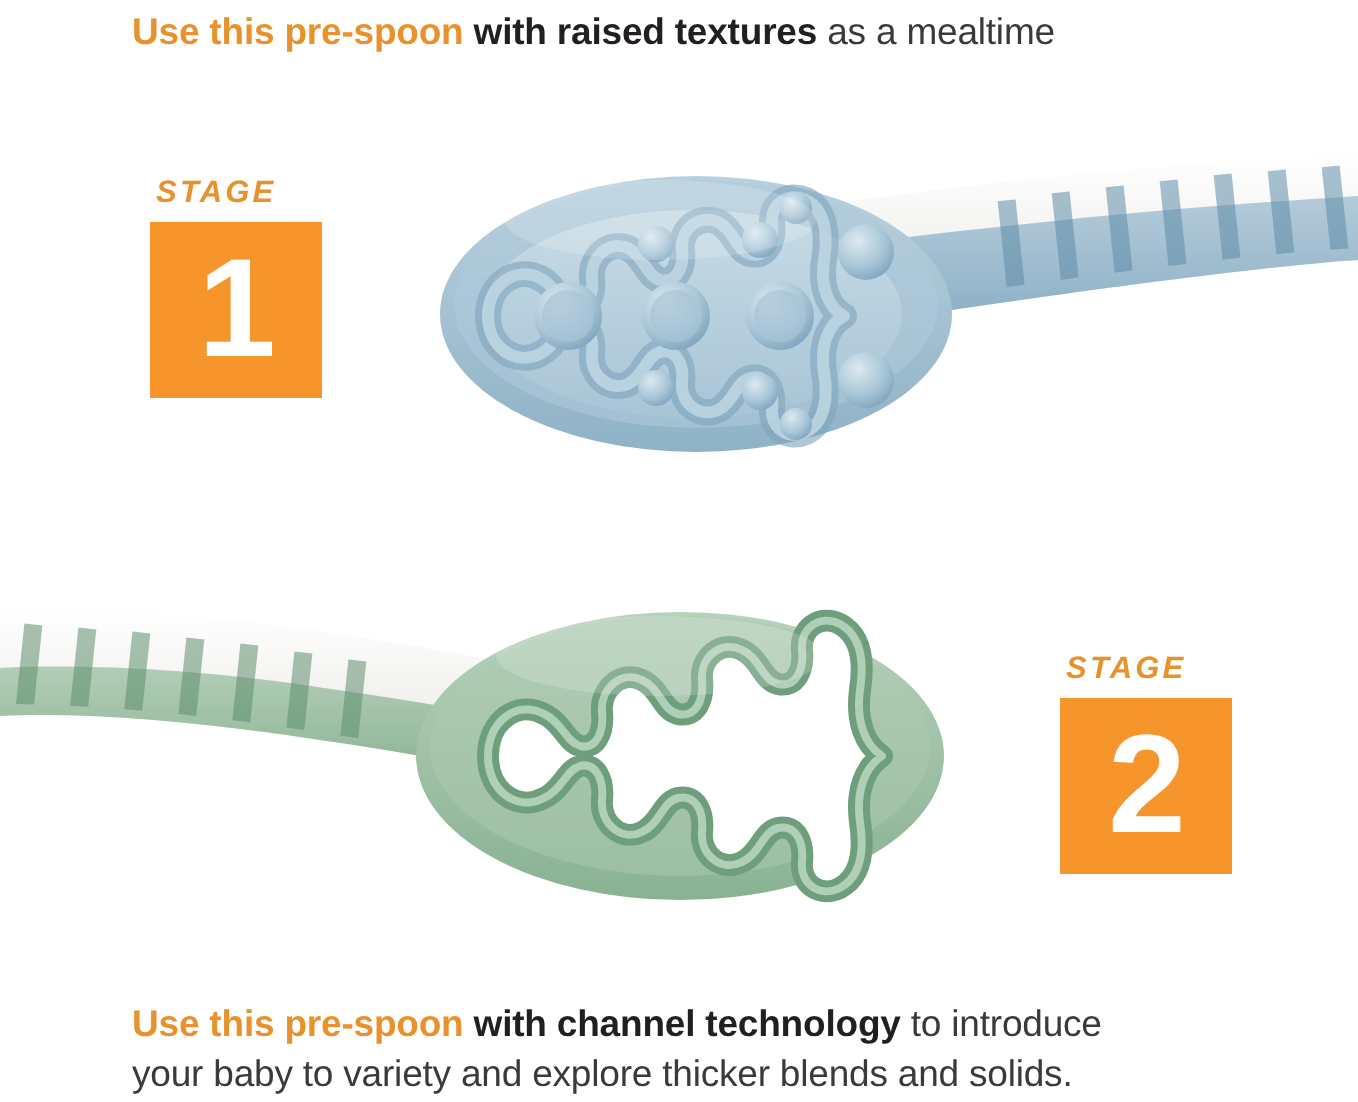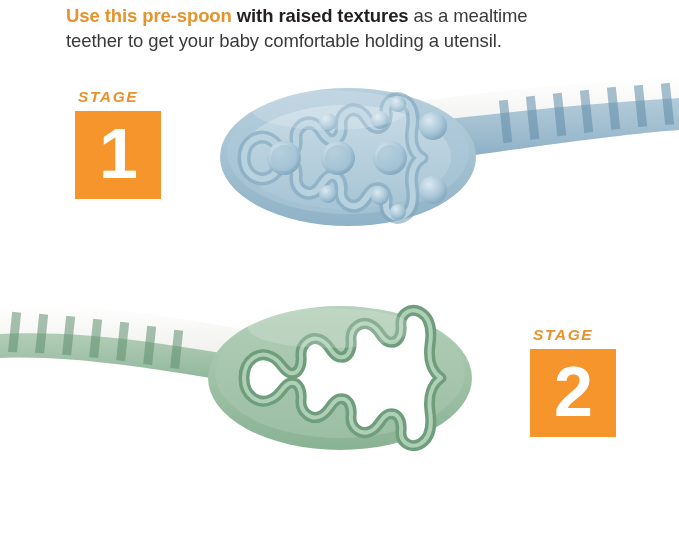--- a/index.html
+++ b/index.html
@@ -84,21 +84,20 @@
 
   .spoon svg { display: block; overflow: visible; }
 </style>
 </head>
 <body>
 
 <div id="page">
 
   <div class="caption top">
     <span class="lead">Use this pre-spoon</span><span class="strong"> with raised textures</span><span class="rest"> as a mealtime</span>
-    <span class="line2">teether to get your baby comfortable holding a utensil.</span>
   </div>
 
   <div class="stage-badge" id="stage-1">
     <div class="stage-word">STAGE</div>
     <div class="stage-square">
       <span class="stage-num">1</span>
     </div>
   </div>
 
   <div class="spoon" id="spoon-blue">
@@ -318,14 +317,18 @@
     </svg>
   </div>
 
   <div class="stage-badge" id="stage-2">
     <div class="stage-word">STAGE</div>
     <div class="stage-square">
       <span class="stage-num">2</span>
     </div>
   </div>
 
+  <div class="caption bottom">
+    <span class="lead">Use this pre-spoon</span><span class="strong"> with channel technology</span><span class="rest"> to introduce</span>
+    <span class="line2">your baby to variety and explore thicker blends and solids.</span>
+  </div>
 
 </div>
 
 </body></html>

